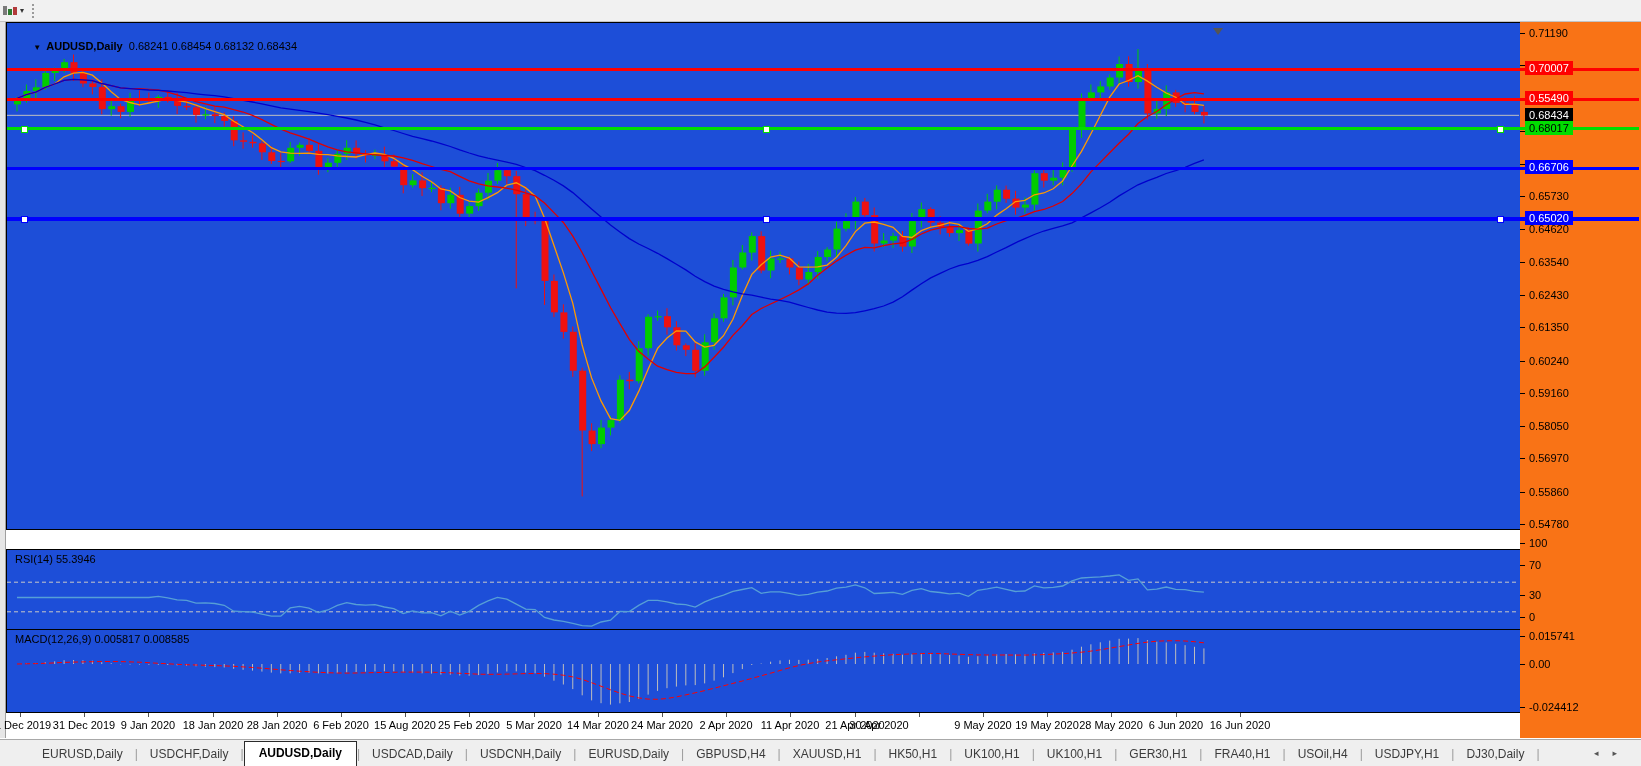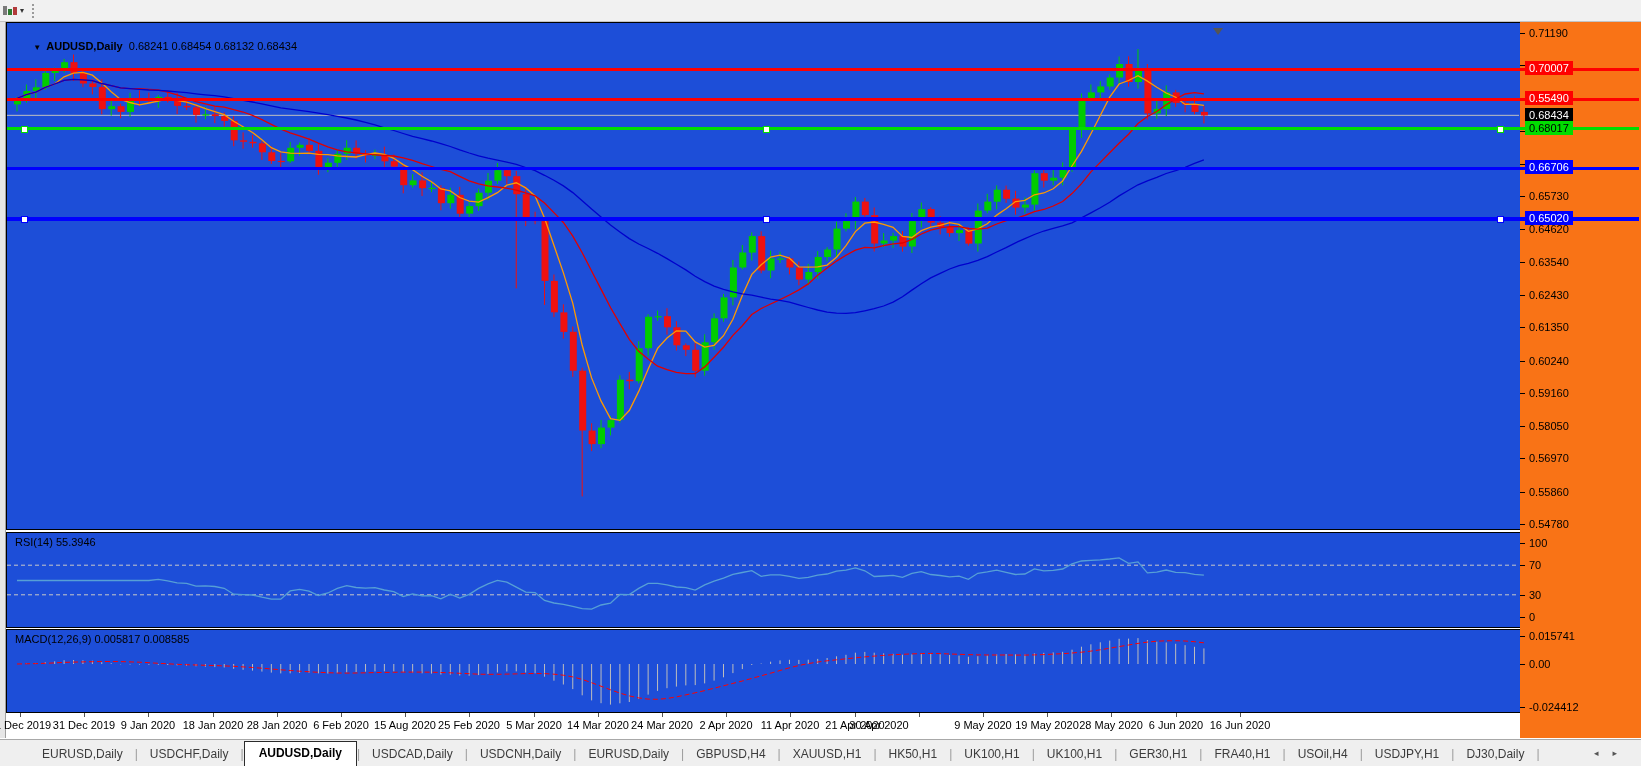--- a/index.html
+++ b/index.html
@@ -17,21 +17,21 @@
   .tf-btn { font-size:11px; color:#222; padding:2px 8px; margin:0 1px; border:1px solid transparent;
             background:transparent; cursor:default; line-height:14px; }
   .tf-btn.active { background:#fafafa; border:1px solid #ababab; }
   .tb-sep { width:1px; height:16px; background:#c9c9c9; margin:0 4px; }
 
   
   .left-strip { position:absolute; left:0; top:22px; width:6px; height:716px;
                 background:#e6e6e6; border-right:1px solid #9f9f9f; }
   .pane { position:absolute; left:6px; width:1634px; border:1px solid #000; background:#1d4ed8; overflow:hidden; }
   #mainPane { top:22px;  height:508px; }
-  #rsiPane  { top:532px; height:96px;padding-left:40px;  }
+  #rsiPane  { top:549px; height:96px;padding-left:40px;  }
   #macdPane { top:629px; height:84px;  }
   .pane svg { position:absolute; left:0; top:0; }
 
   .pane-label { position:absolute; font-size:11px; color:#000; z-index:5; white-space:pre; }
   #chartTitle { left:8px; top:5px; }
   #chartTitle .sym { font-weight:bold; }
   .expander { font-size:8px; margin-right:5px; color:#000; }
 
   
   .axis { position:absolute; left:1520px; top:22px; width:121px; height:716px; background:#f97316; }

